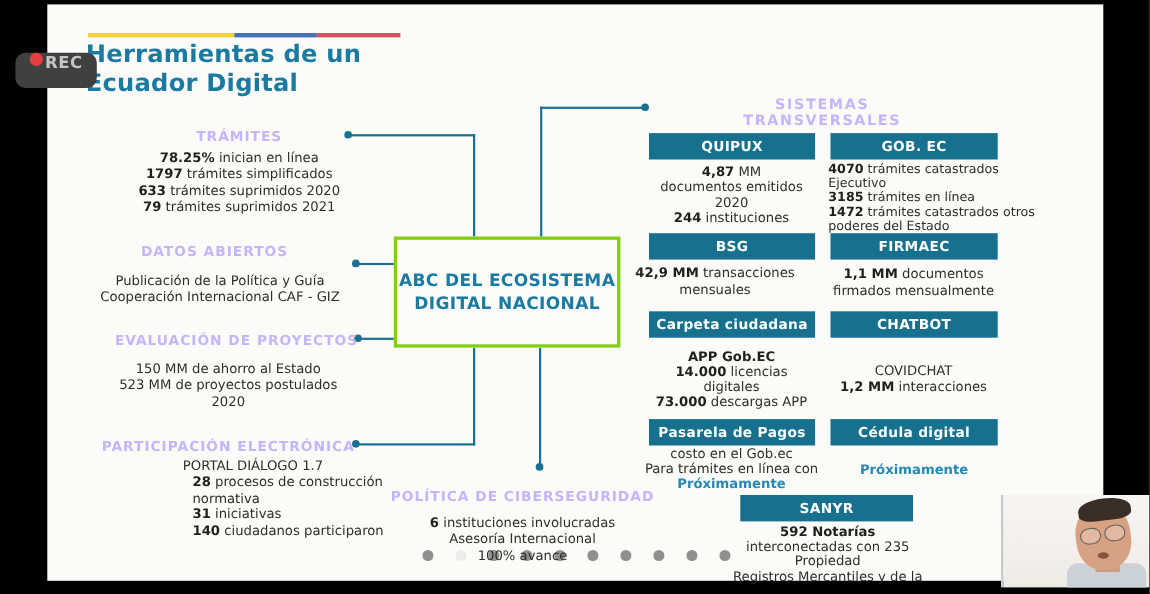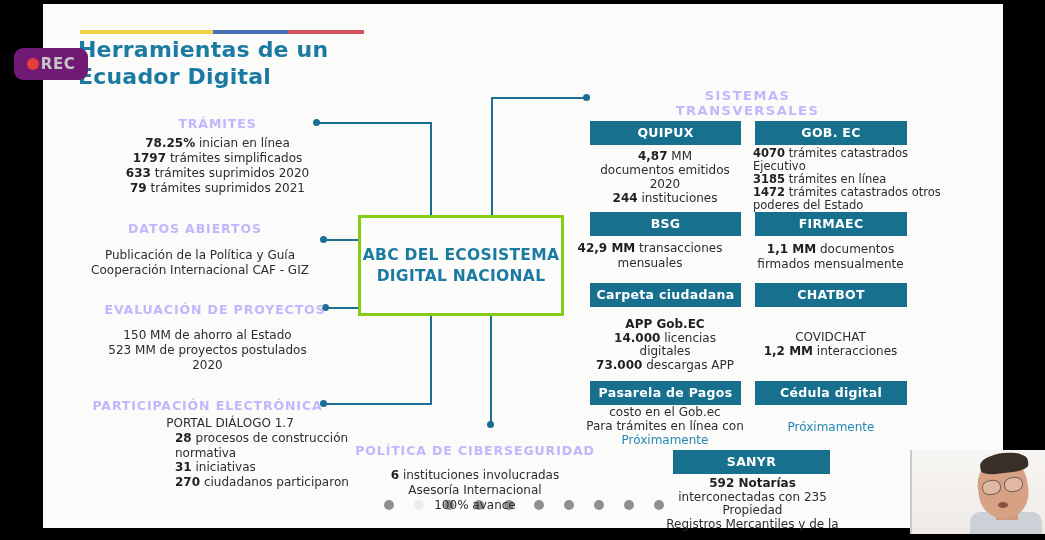--- a/index.html
+++ b/index.html
@@ -1,40 +1,40 @@
 <!DOCTYPE html>
 <html><head>
 <meta charset="utf-8">
 <style>
   html,body{margin:0;padding:0;background:#000;}
   #canvas{position:relative;width:1045px;height:540px;background:#000;overflow:hidden;
           font-family:"DejaVu Sans", sans-serif;}
   #slide{position:absolute;left:43px;top:4px;width:960px;height:524px;background:#fbfbfa;}
 
   
-  .rec-badge{position:absolute;left:14px;top:48px;width:74px;height:32px;background:#701a75;
-             border-radius:9px;display:flex;align-items:center;justify-content:center;gap:2px;z-index:40;}
+  .rec-badge{position:absolute;left:14px;top:48px;width:74px;height:32px;background:#404040;
+             border-radius:9px;display:flex;justify-content:center;gap:2px;z-index:40;}
   .rec-dot{width:12px;height:12px;border-radius:50%;background:#e43f3f;}
   .rec-text{color:#c6c6c6;font-size:15px;font-weight:bold;letter-spacing:0.5px;}
 
   
   .flagbar{position:absolute;left:80px;top:30px;height:4px;display:flex;z-index:5;}
   .flag-seg{height:4px;}
   .title{position:absolute;left:78px;top:36px;z-index:4;color:#1a7aa1;font-weight:bold;
          font-size:22px;line-height:27px;letter-spacing:0.2px;}
 
   
   .sec-head{position:absolute;color:#c4b5fd;font-weight:bold;font-size:12.5px;
             letter-spacing:0.9px;text-align:center;z-index:3;}
   .tblock{position:absolute;color:#2d2d2d;font-size:12px;z-index:3;}
   .tblock .tline{white-space:nowrap;}
   .tc{text-align:center;}
   .tl{text-align:left;}
   .seg-b{font-weight:bold;color:#1f1f1f;}
-  .seg-a{font-weight:normal;color:#2589b4;}
+  .seg-a{font-weight:bold;color:#2589b4;}
   .lh15 .tline{line-height:15px;}
   .lh145 .tline{line-height:14.5px;}
   .lh14 .tline{line-height:14px;}
   .lh135 .tline{line-height:13.5px;}
   .lh13 .tline{line-height:13px;font-size:11.5px;}
 
   
   .cline{position:absolute;background:#1a6f92;z-index:2;}
   .cdot{position:absolute;width:7px;height:7px;border-radius:50%;background:#1a6f92;z-index:2;}
 
@@ -134,21 +134,21 @@
     </div>
 
   <div class="sec-head" style="left:75px;top:398px;width:265px;">PARTICIPACIÓN ELECTRÓNICA</div>
   <div class="tblock tc lh145" style="left:130px;top:416px;width:200px;">
     <div class="tline">PORTAL DIÁLOGO 1.7</div>
   </div>
   <div class="tblock tl lh145" style="left:175px;top:431px;width:170px;">
       <div class="tline"><span class="seg-b">28</span><span> procesos de construcción</span></div>
       <div class="tline"><span>normativa</span></div>
       <div class="tline"><span class="seg-b">31</span><span> iniciativas</span></div>
-      <div class="tline"><span class="seg-b">270</span><span> ciudadanos participaron</span></div>
+      <div class="tline"><span class="seg-b">140</span><span> ciudadanos participaron</span></div>
     </div>
 
   <div class="center-box">
     <div class="center-box-label">ABC DEL ECOSISTEMA DIGITAL NACIONAL</div>
   </div>
 
   <div class="sec-head" style="left:630px;top:88px;width:235px;font-size:13px;letter-spacing:1.5px;">SISTEMAS TRANSVERSALES</div>
 
   <div class="banner" style="left:590px;top:121px;width:151px;">QUIPUX</div>
   <div class="tblock tc lh14" style="left:570px;top:149px;width:190px;">

